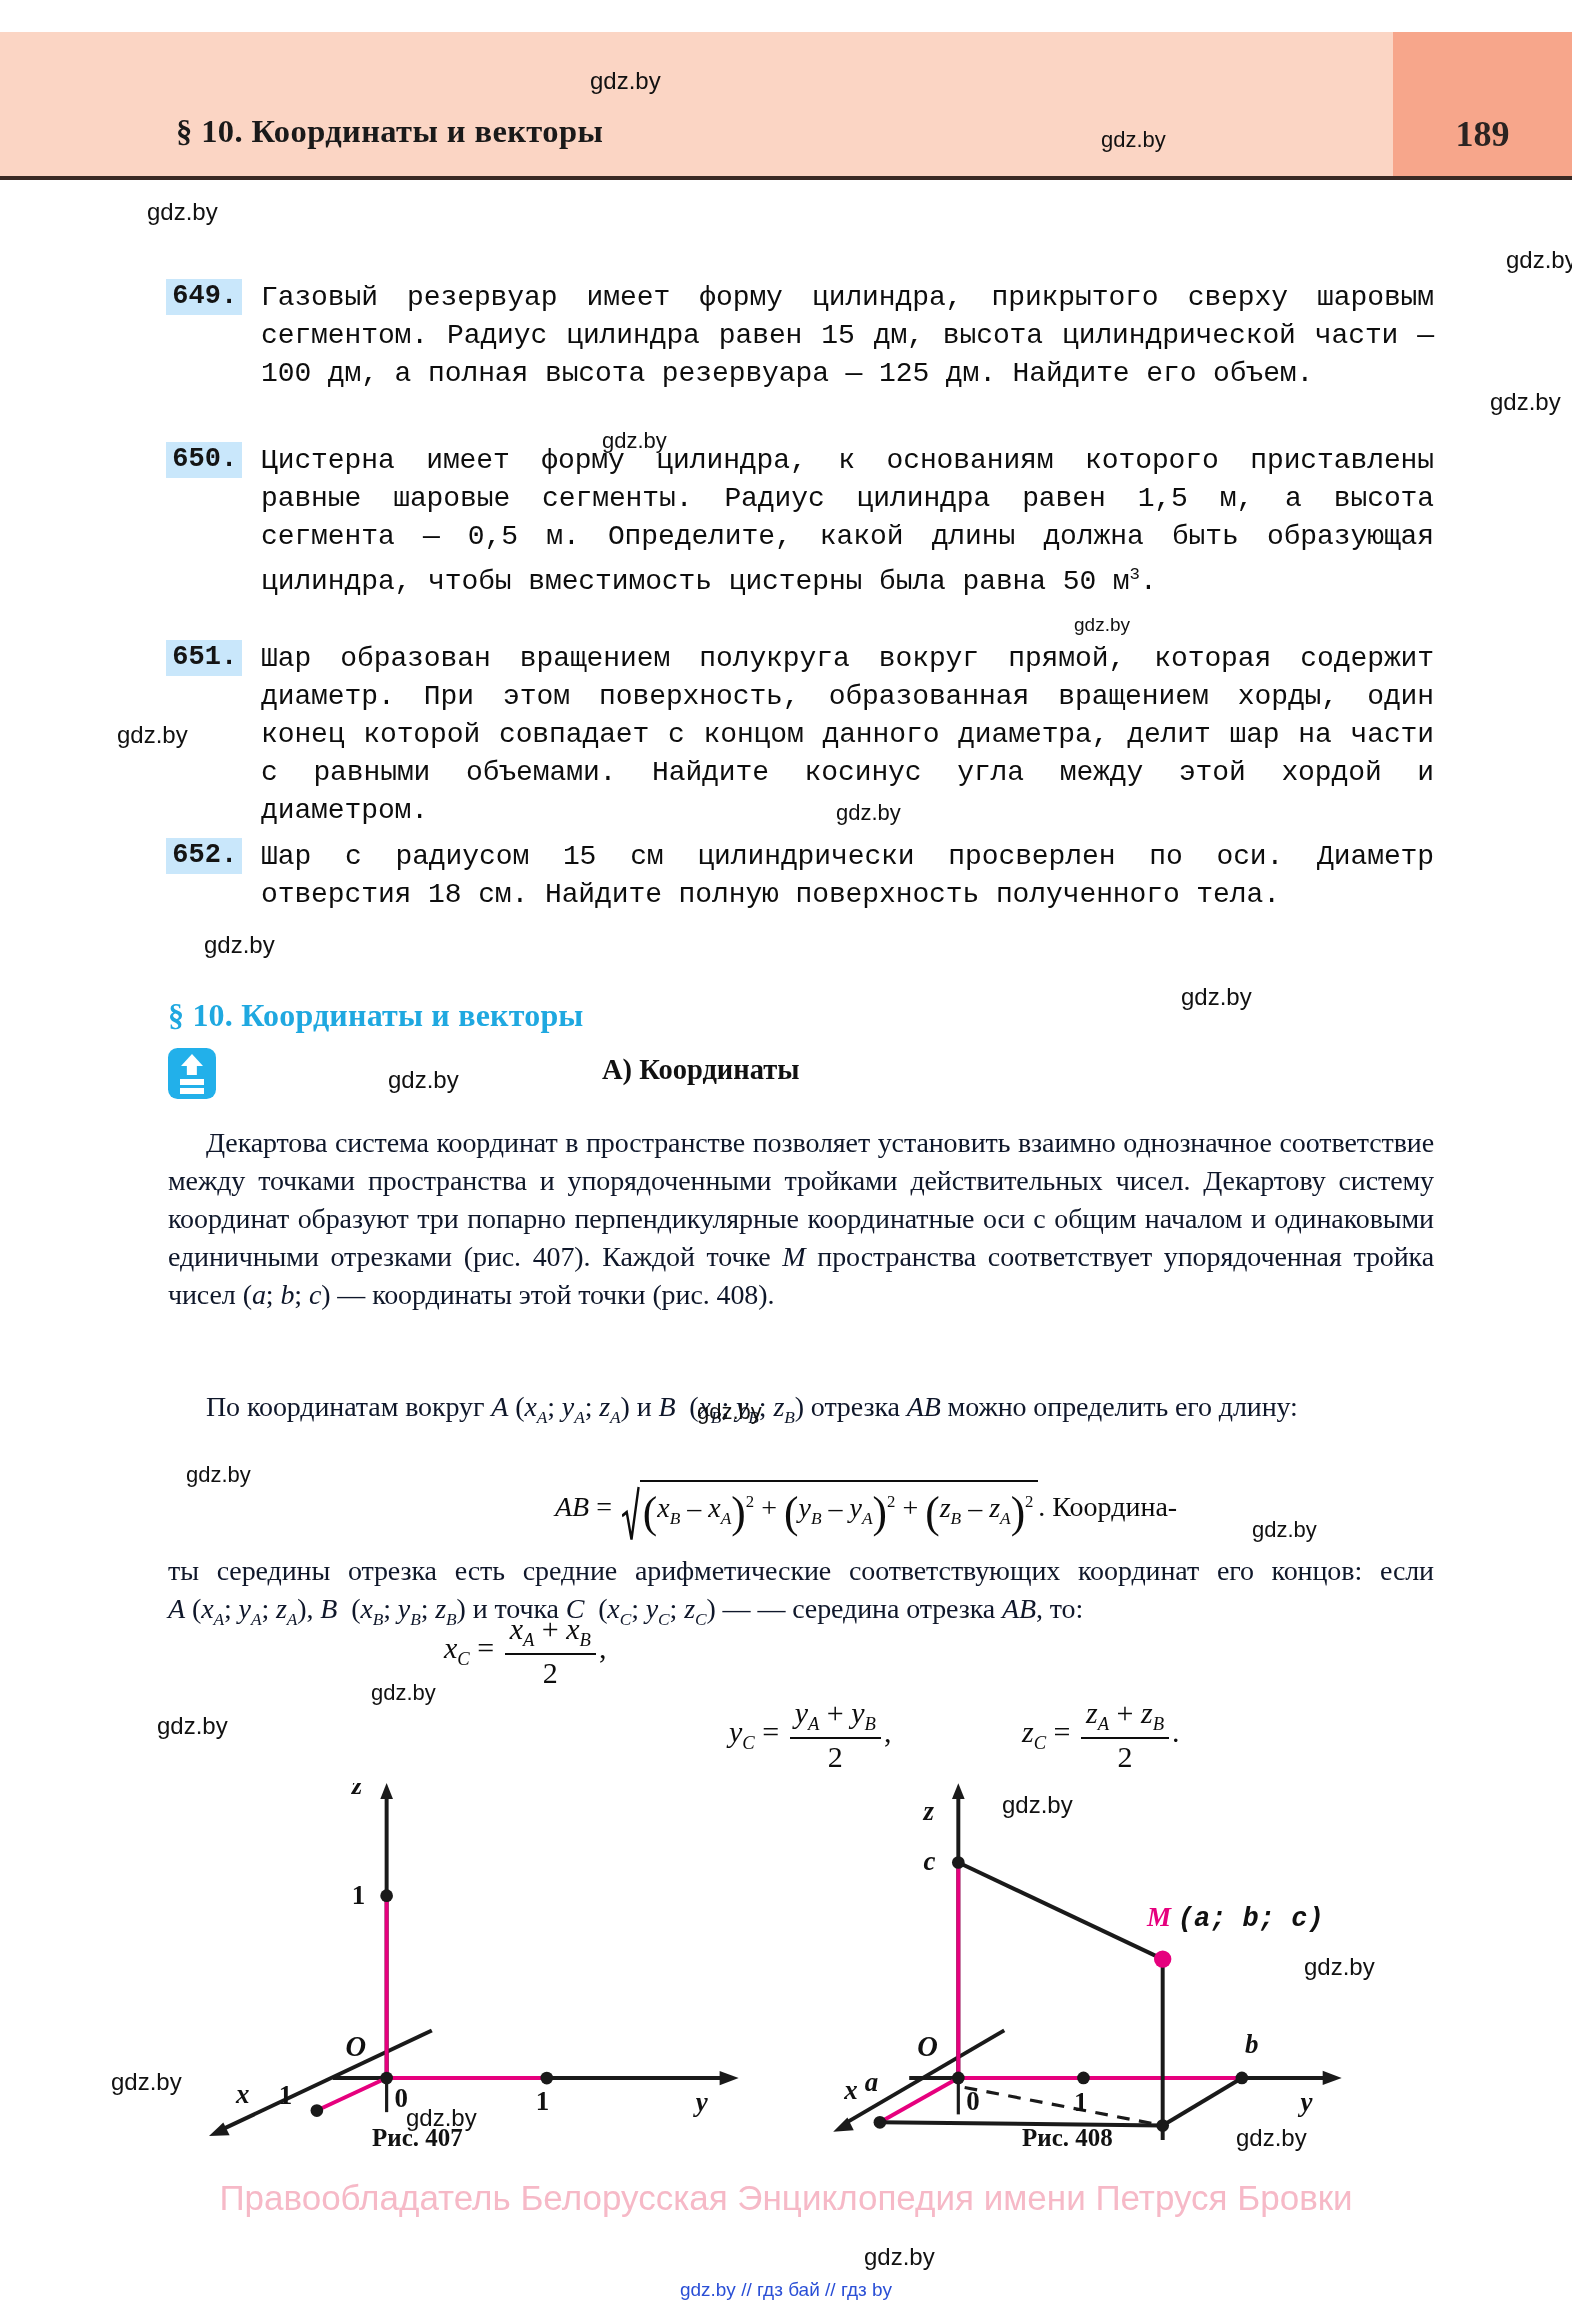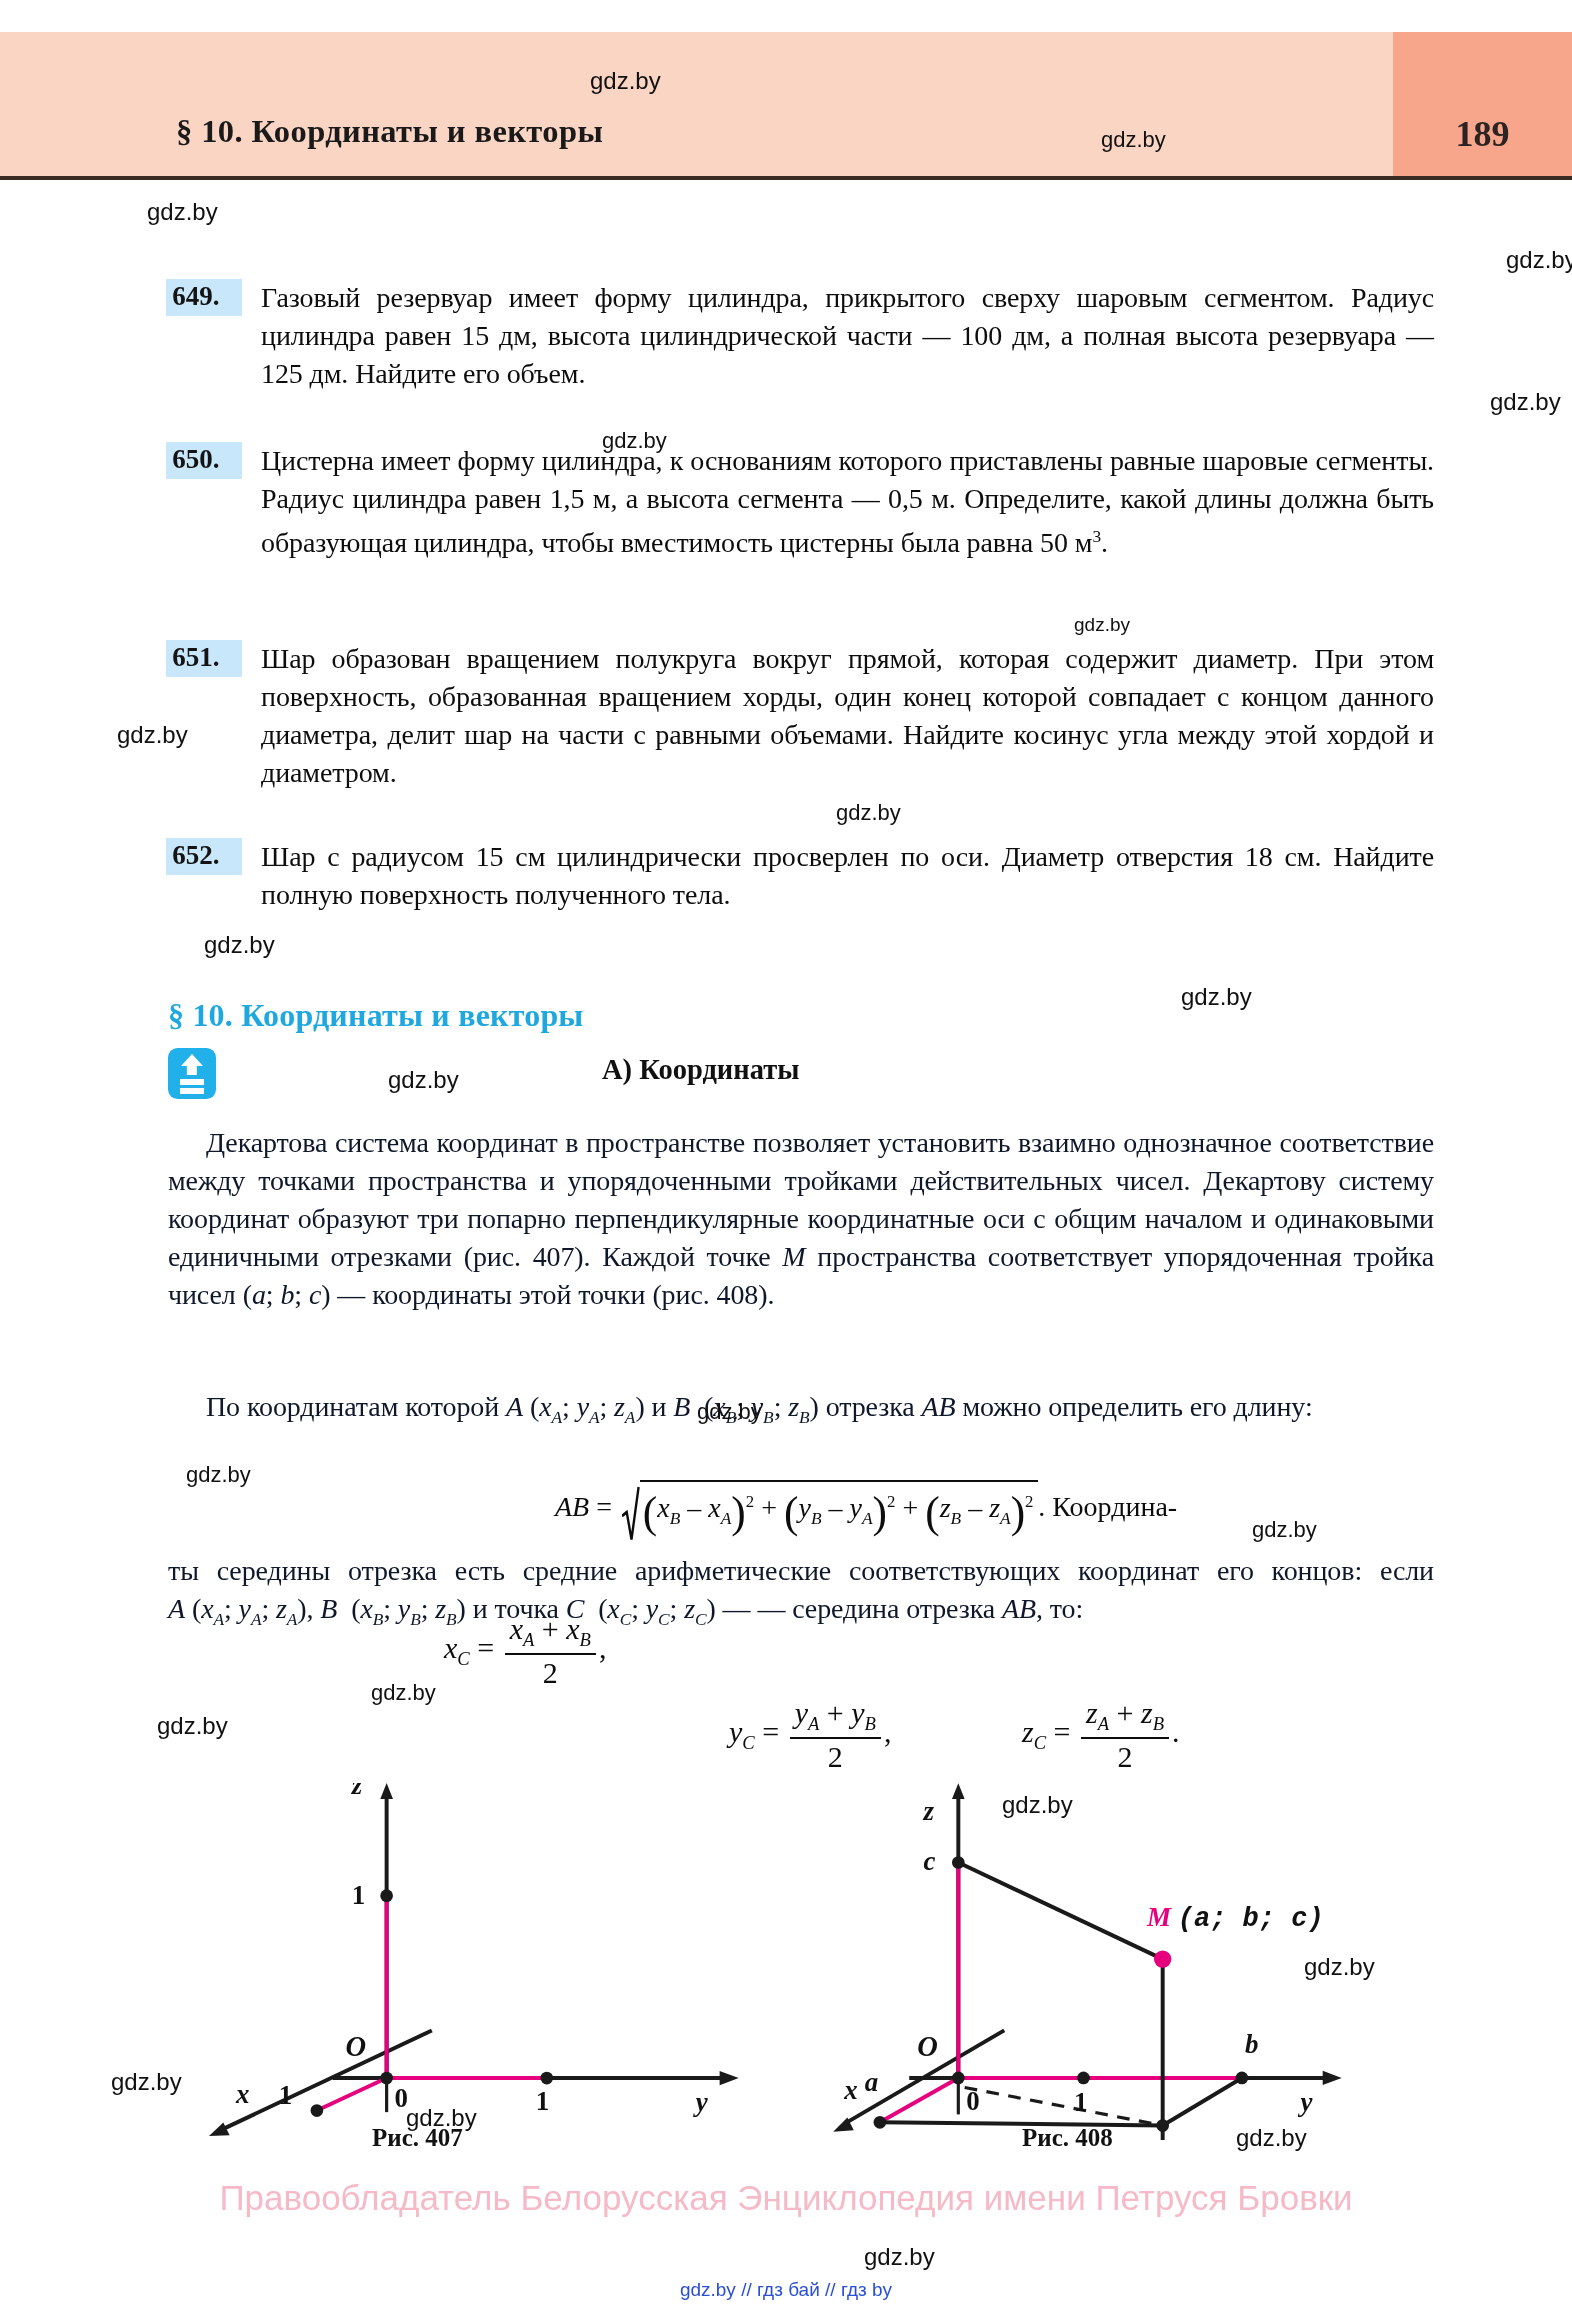--- a/index.html
+++ b/index.html
@@ -77,20 +77,21 @@
     color: #111111;
     white-space: nowrap;
     pointer-events: none;
   }
 
   
   .ex-row {
     position: absolute;
     left: 166px;
     width: 1268px;
+    font-family: Liberation Mono, monospace;
   }
   .ex-num {
     position: absolute;
     left: 0;
     top: 0;
     width: 76px;
     background: #c9e7fb;
     color: #141414;
     font-size: 27px;
     font-weight: bold;
@@ -307,21 +308,21 @@
     <span class="bar1"></span>
     <span class="bar2"></span>
   </div>
   <div id="subsection-heading">А) Координаты</div>
 
   <div class="para" style="top:1124px;">
     <span>Декартова система координат в пространстве позволяет установить взаимно однозначное соответствие между точками пространства и упорядоченными тройками действительных чисел. Декартову систему координат образуют три попарно перпендикулярные координатные оси с общим началом и одинаковыми единичными отрезками (рис. 407). Каждой точке </span><i>M</i><span> пространства соответствует упорядоченная тройка чисел (</span><i>a</i>;&nbsp;<i>b</i>;&nbsp;<i>c</i><span>) — координаты этой точки (рис. 408).</span>
   </div>
 
   <div class="para" style="top:1388px; text-indent:38px;">
-    <span>По координатам которой </span><i>A</i>&nbsp;(<i>x</i><span class="sb">A</span>;&nbsp;<i>y</i><span class="sb">A</span>;&nbsp;<i>z</i><span class="sb">A</span>) и <i>B</i>&nbsp;&nbsp;(<i>x</i><span class="sb">B</span>;&nbsp;<i>y</i><span class="sb">B</span>;&nbsp;<i>z</i><span class="sb">B</span>)<span> отрезка </span><i>AB</i><span> можно определить его  длину:</span>
+    <span>По координатам вокруг </span><i>A</i>&nbsp;(<i>x</i><span class="sb">A</span>;&nbsp;<i>y</i><span class="sb">A</span>;&nbsp;<i>z</i><span class="sb">A</span>) и <i>B</i>&nbsp;&nbsp;(<i>x</i><span class="sb">B</span>;&nbsp;<i>y</i><span class="sb">B</span>;&nbsp;<i>z</i><span class="sb">B</span>)<span> отрезка </span><i>AB</i><span> можно определить его  длину:</span>
   </div>
 
   <div class="mathline" style="top:1480px; left:555px;">
     <i class="mi">AB</i>
     <span>=</span>
     <span class="sqrt">
       <svg class="tick" viewBox="0 0 22 60" preserveAspectRatio="none" aria-hidden="true">
         <polyline points="0,34 6,30 12,58 21,4" fill="none" stroke="#0d0d0d" stroke-width="3"></polyline>
       </svg>
       <span class="radicand"><span class="paren-big">(</span><i class="mi">x</i><span class="sb">B</span> – <i class="mi">x</i><span class="sb">A</span><span class="paren-big">)</span><span class="expo">2</span> + <span class="paren-big">(</span><i class="mi">y</i><span class="sb">B</span> – <i class="mi">y</i><span class="sb">A</span><span class="paren-big">)</span><span class="expo">2</span> + <span class="paren-big">(</span><i class="mi">z</i><span class="sb">B</span> – <i class="mi">z</i><span class="sb">A</span><span class="paren-big">)</span><span class="expo">2</span></span>

